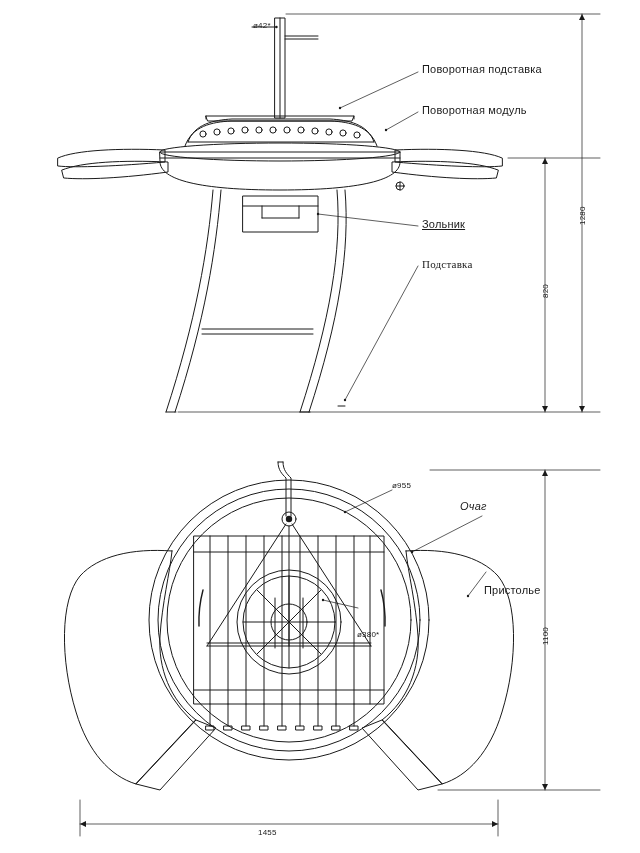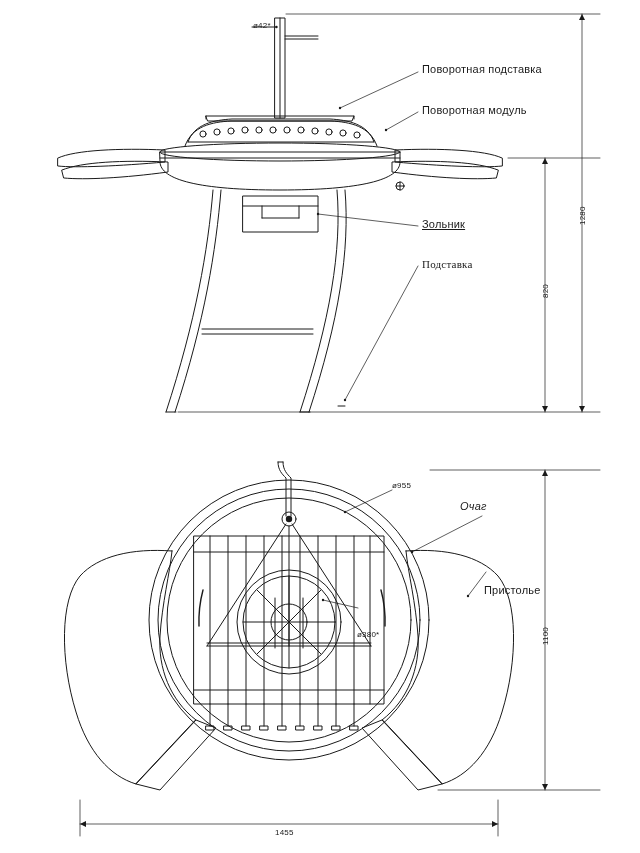--- a/index.html
+++ b/index.html
@@ -265,15 +265,15 @@
   <div class="lbl small" style="left:392px; top:481px;">ø955</div>
 
   <div class="lbl small" style="left:357px; top:630px;">ø380*</div>
 
   <div class="lbl callout-text" style="left:460px; top:500px;font-style:italic;">Очаг</div>
 
   <div class="lbl callout-text" style="left:484px; top:556px;margin-top:28px;">Пристолье</div>
 
   <div class="lbl rot small" style="left:541px; top:645px;">1100</div>
 
-  <div class="lbl small" style="left:275px; top:828px;text-align:center;">1455</div>
+  <div class="lbl small" style="left:258px; top:828px;text-align:center;">1455</div>
 
 </div>
 
 </body></html>

